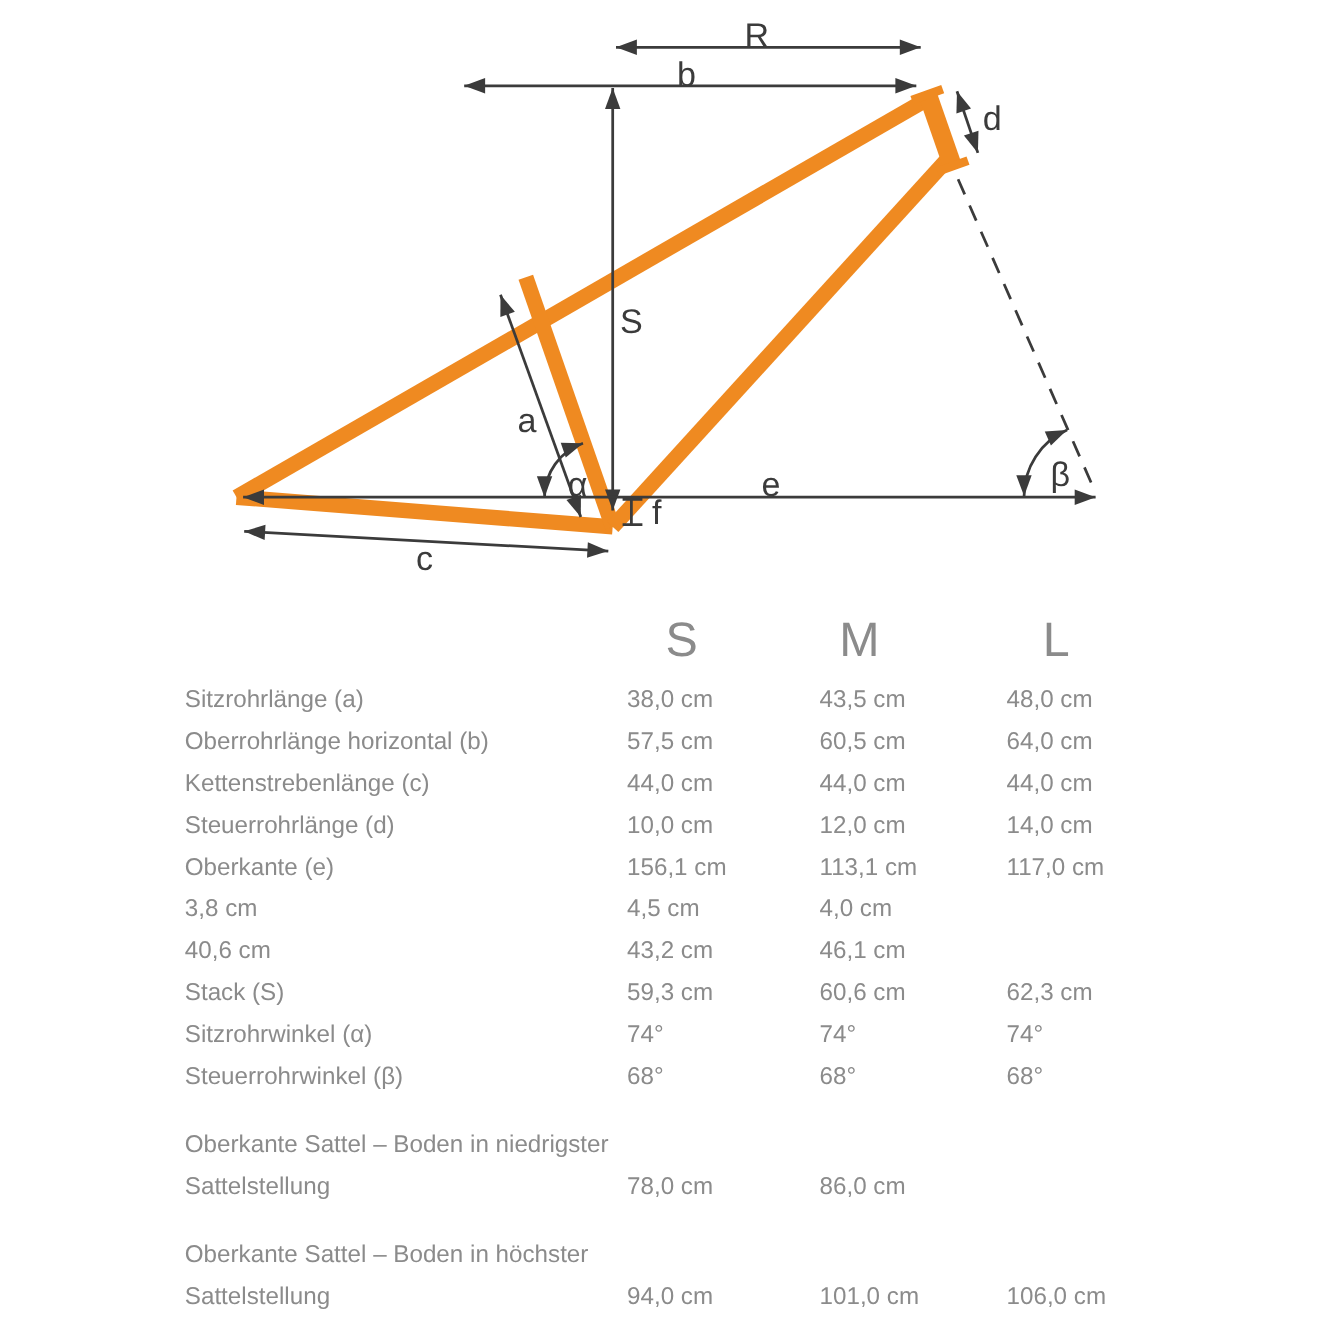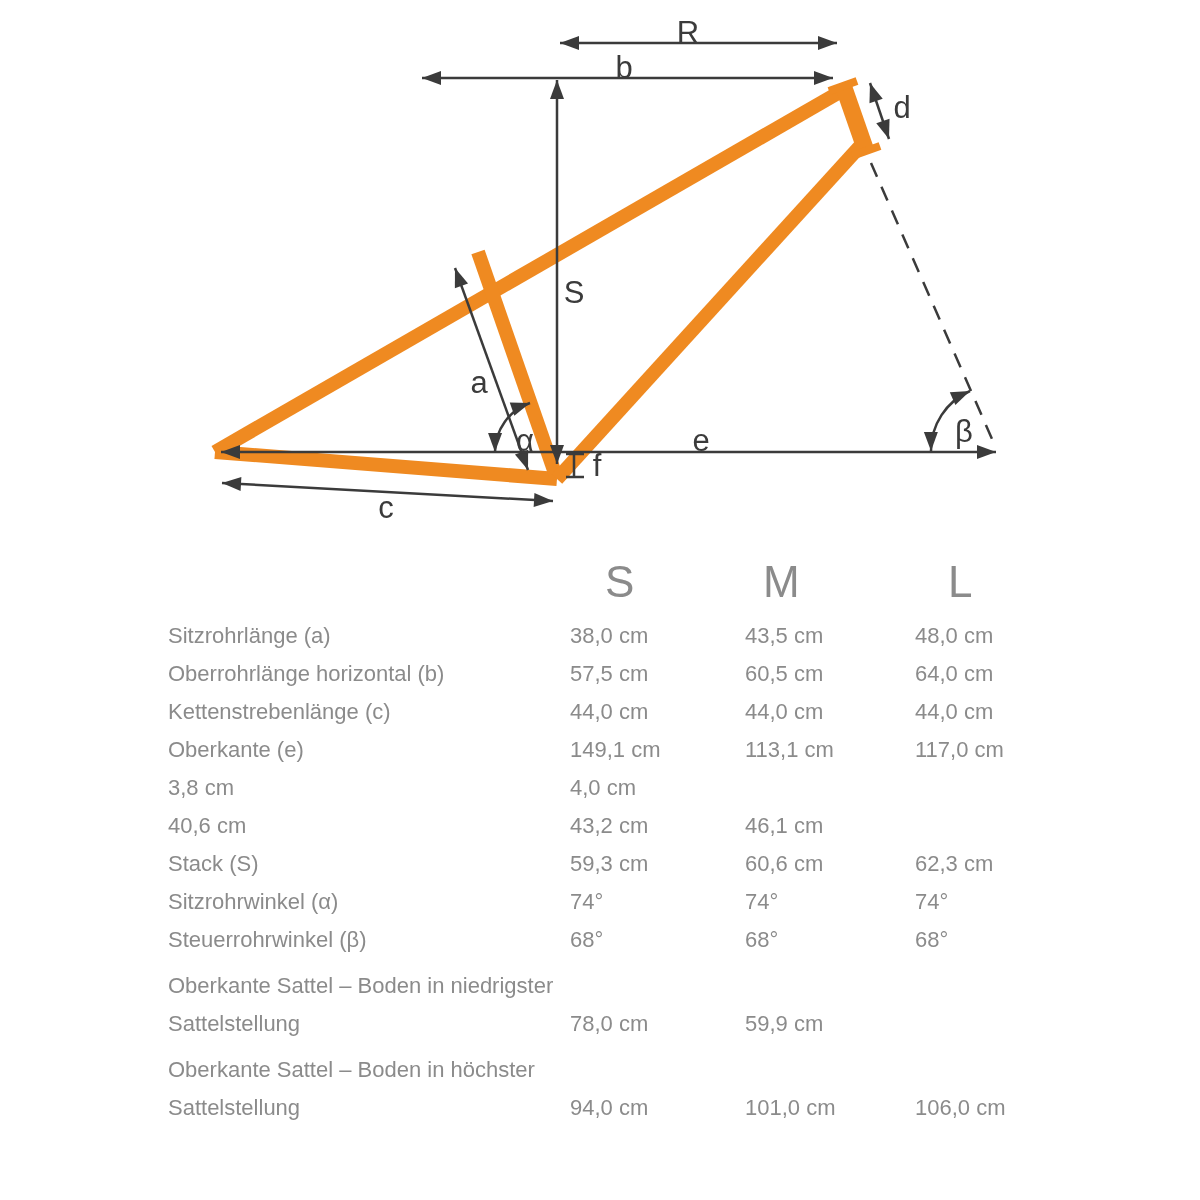--- a/index.html
+++ b/index.html
@@ -48,21 +48,21 @@
   .thead .h-s { grid-column: 2; padding-left: 35px; }
   .thead .h-m { grid-column: 3; padding-left: 18px; }
   .thead .h-l { grid-column: 4; padding-left: 33px; }
   .trow {
     display: grid;
     grid-template-columns: 402px 175px 170px 143px;
     font-size: 22px;
     line-height: 38px;
     align-items: end;
   }
-  .trow.two { margin-top: 8px; }
+  .trow.two { margin-top: 24px; }
   .trow .lab { padding-right: 10px; }
   .trow .val { white-space: nowrap; }
 </style>
 </head>
 <body>
 
 <div class="stage">
 
   <svg class="diagram-svg" width="1200" height="545" viewBox="0 0 1200 545">
     <defs>
@@ -129,27 +129,34 @@
       <div class="val">60,5 cm</div>
       <div class="val">64,0 cm</div>
     </div>
     <div class="trow">
       <div class="lab">Kettenstrebenlänge (c)</div>
       <div class="val">44,0 cm</div>
       <div class="val">44,0 cm</div>
       <div class="val">44,0 cm</div>
     </div>
     <div class="trow">
+      <div class="lab">Steuerrohrlänge (d)</div>
+      <div class="val">10,0 cm</div>
+      <div class="val">12,0 cm</div>
+      <div class="val">14,0 cm</div>
+    </div>
+    <div class="trow">
       <div class="lab">Oberkante (e)</div>
-      <div class="val">149,1 cm</div>
+      <div class="val">156,1 cm</div>
       <div class="val">113,1 cm</div>
       <div class="val">117,0 cm</div>
     </div>
     <div class="trow">
       <div class="val">3,8 cm</div>
+      <div class="val">4,5 cm</div>
       <div class="val">4,0 cm</div>
     </div>
     <div class="trow">
       <div class="val">40,6 cm</div>
       <div class="val">43,2 cm</div>
       <div class="val">46,1 cm</div>
     </div>
     <div class="trow">
       <div class="lab">Stack (S)</div>
       <div class="val">59,3 cm</div>
@@ -164,21 +171,21 @@
     </div>
     <div class="trow">
       <div class="lab">Steuerrohrwinkel (β)</div>
       <div class="val">68°</div>
       <div class="val">68°</div>
       <div class="val">68°</div>
     </div>
     <div class="trow two">
       <div class="lab">Oberkante Sattel – Boden in niedrigster Sattelstellung</div>
       <div class="val">78,0 cm</div>
-      <div class="val">59,9 cm</div>
+      <div class="val">86,0 cm</div>
     </div>
     <div class="trow two">
       <div class="lab">Oberkante Sattel – Boden in höchster Sattelstellung</div>
       <div class="val">94,0 cm</div>
       <div class="val">101,0 cm</div>
       <div class="val">106,0 cm</div>
     </div>
   </div>
 
 </div>

